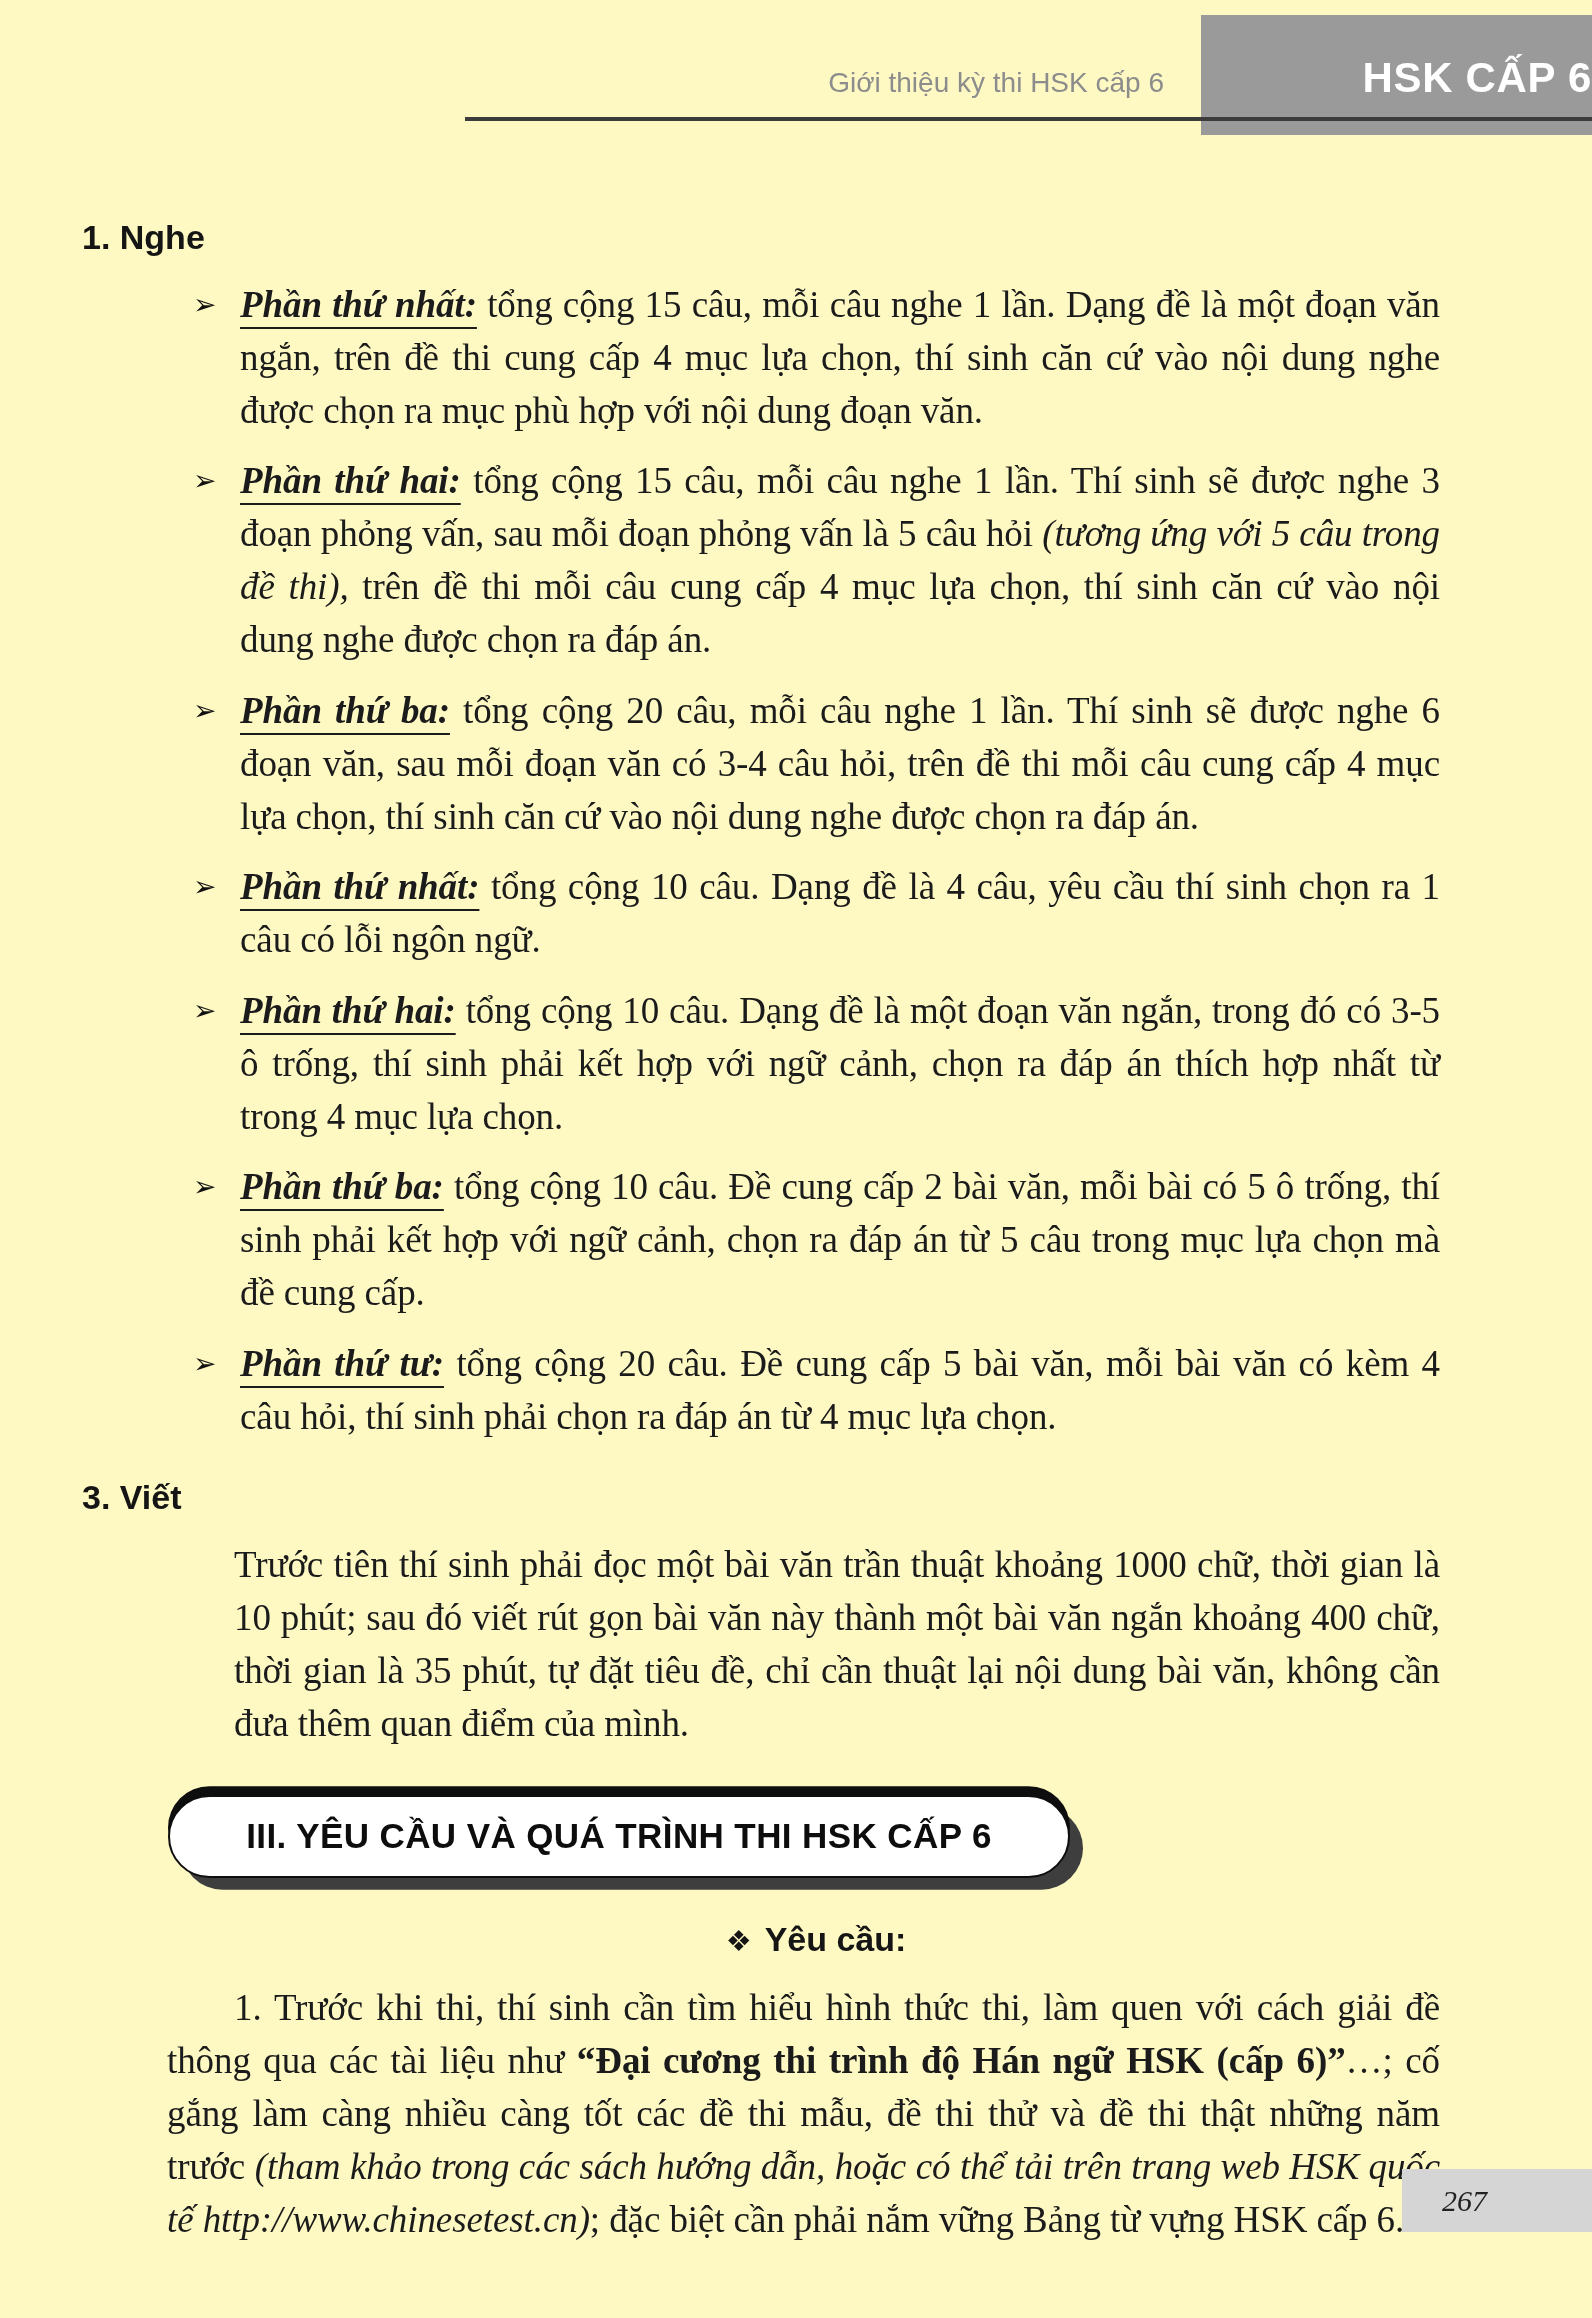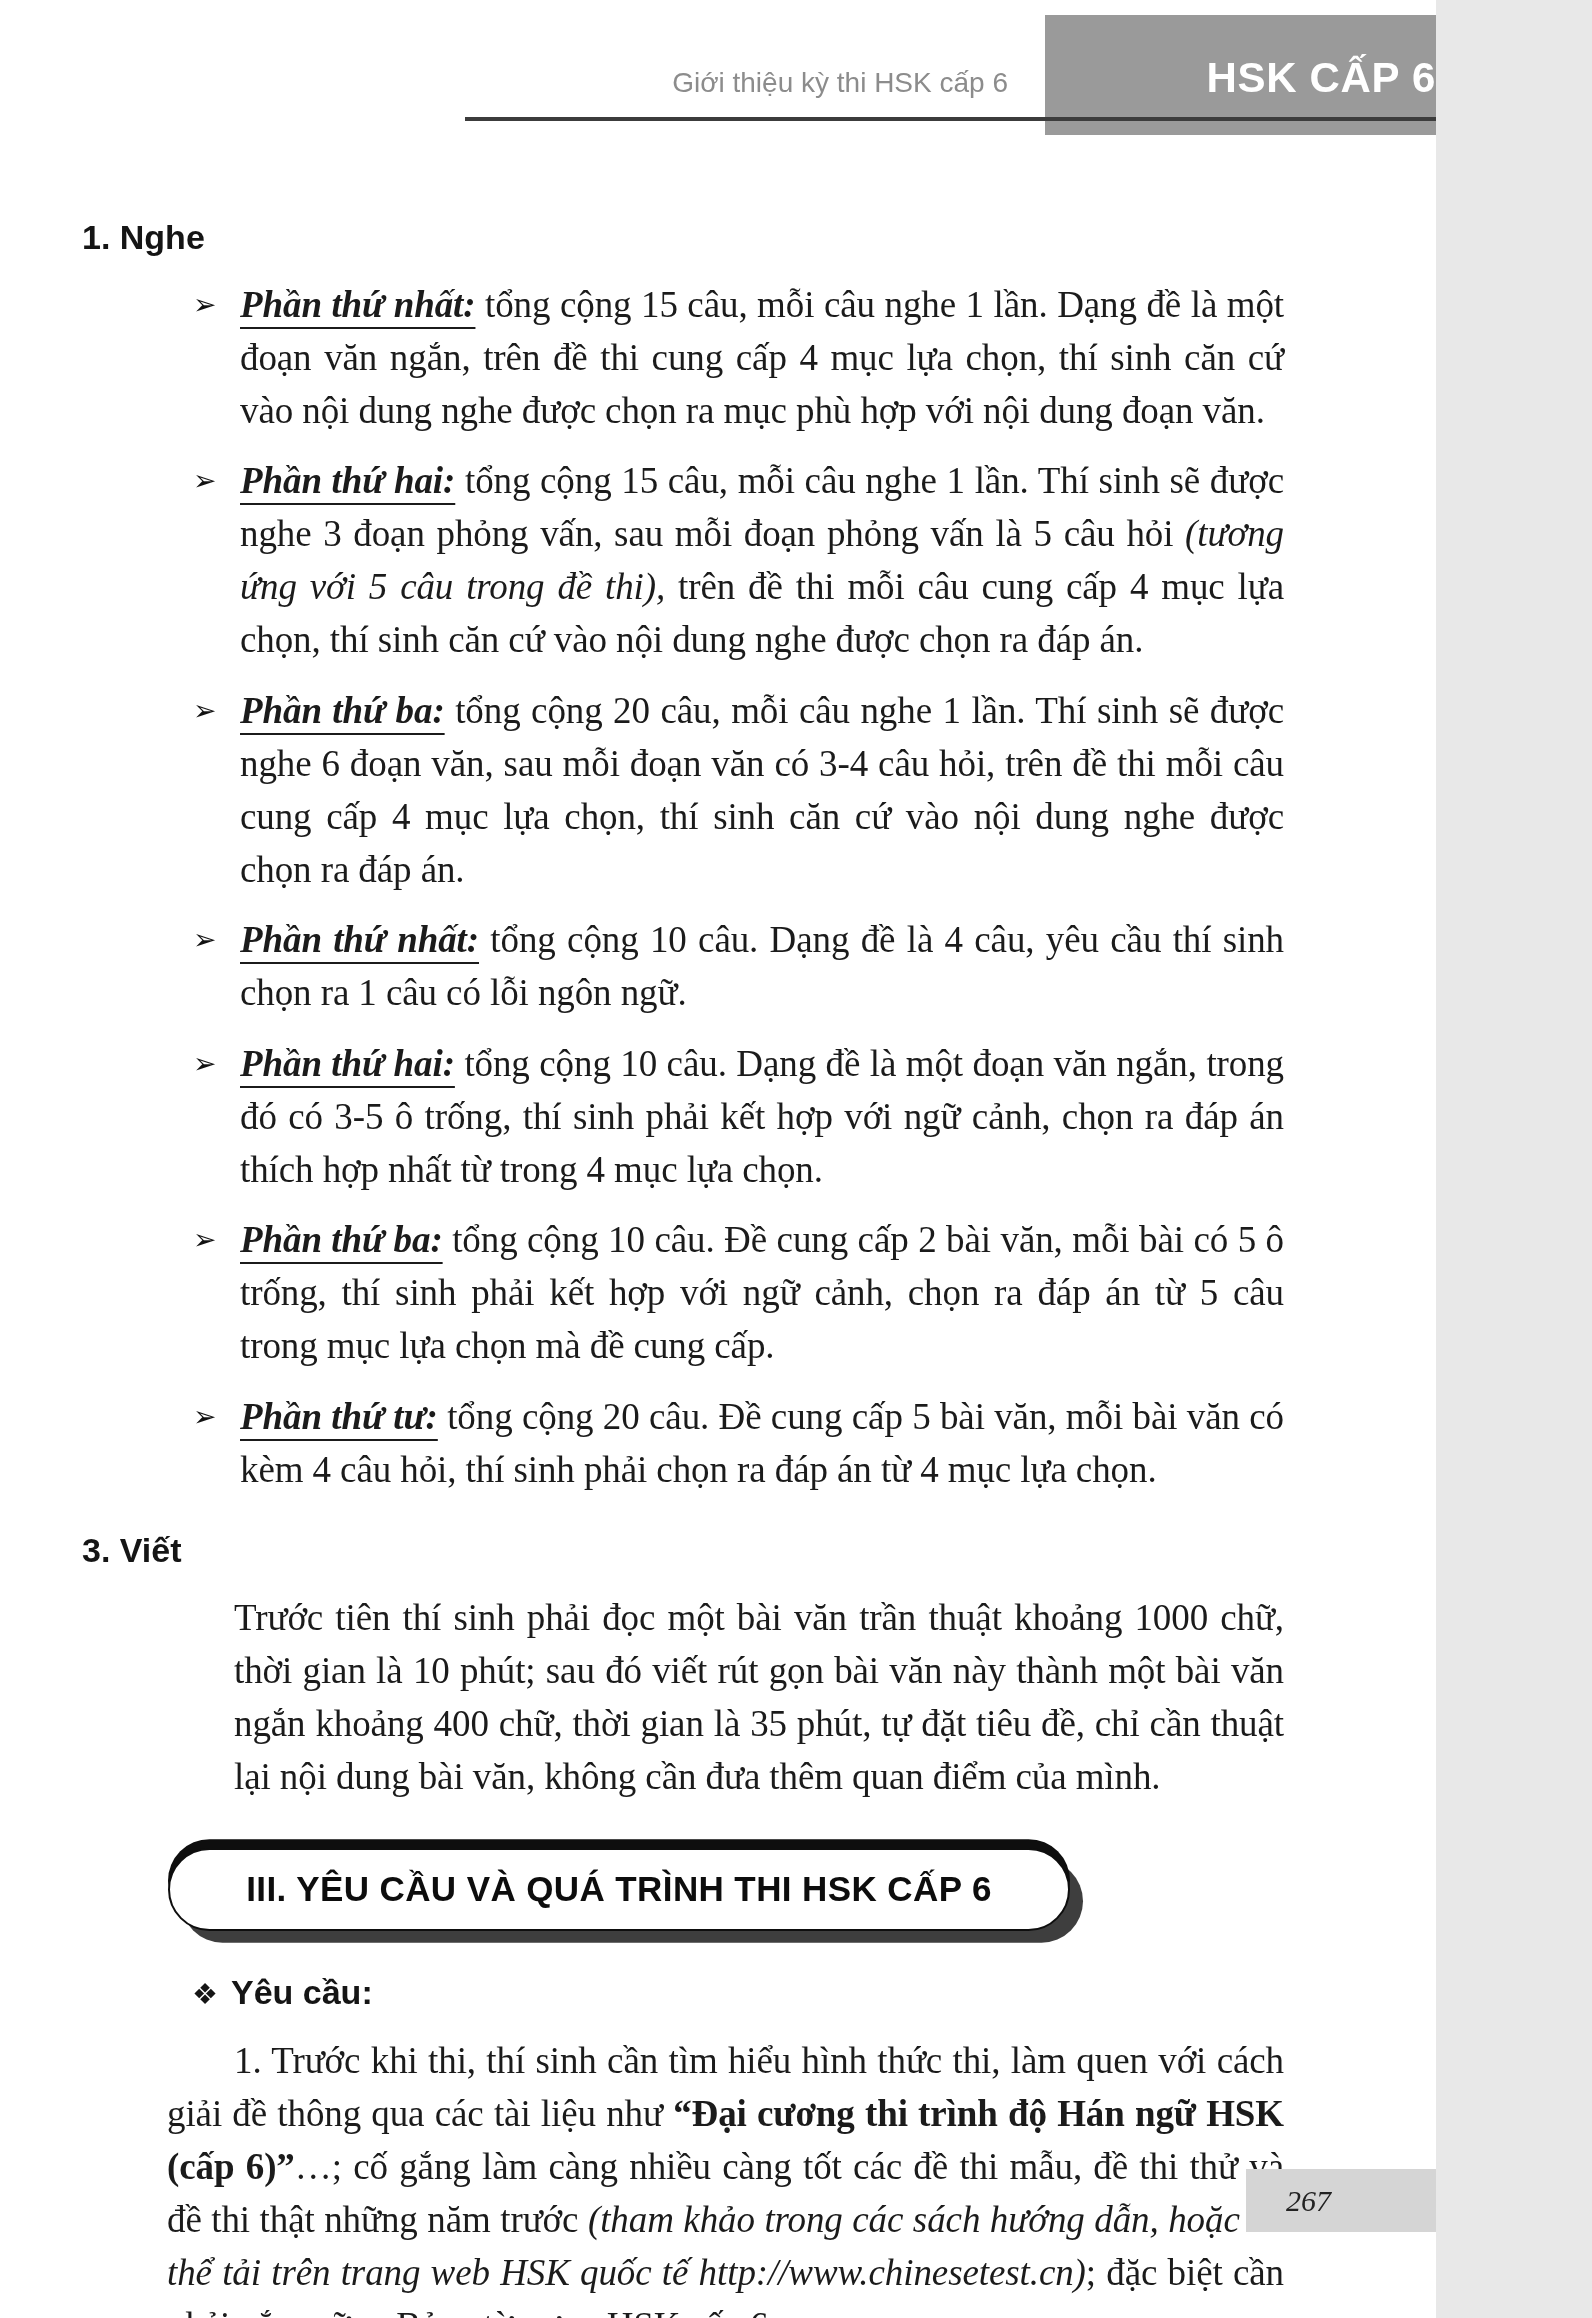--- a/index.html
+++ b/index.html
@@ -1,19 +1,19 @@
 <!DOCTYPE html>
 <html lang="vi" style="font-size:11.7px"><head>
 <meta charset="utf-8">
 <style>
   html,body{margin:0;padding:0;background:#e8e8e8;}
   .page{
     position:relative;
-    width:1436px;height:2319px;
-    background:#ffffff;
+    width:1592px;height:2319px;
+    background:#fef9c3;
     overflow:hidden;
     font-family:"Liberation Serif", serif;
     color:#1b1b1b;
   }
   
   .running-head{
     position:absolute;top:67px;right:428px;
     font-family:"Liberation Sans", sans-serif;
     font-size:28px;font-weight:400;color:#8c8c8c;
     white-space:nowrap;
@@ -74,20 +74,21 @@
   .banner span{
     font-family:"Liberation Sans", sans-serif;
     font-weight:700;font-size:35px;color:#0d0d0d;
     letter-spacing:0.4px;white-space:nowrap;
   }
   
   h3{
     font-family:"Liberation Sans", sans-serif;
     font-weight:700;font-size:34px;color:#151515;
     margin:12px 0 22px 110px;
+    text-align:center;
   }
   .diamond{font-family:"DejaVu Sans", sans-serif;font-size:29px;margin-right:13px;}
   
   .pagebox{
     position:absolute;right:0;top:2169px;
     width:190px;height:63px;background:#d5d5d5;
     display:flex;align-items:center;
   }
   .pagebox span{
     font-family:"Liberation Serif", serif;font-style:italic;

